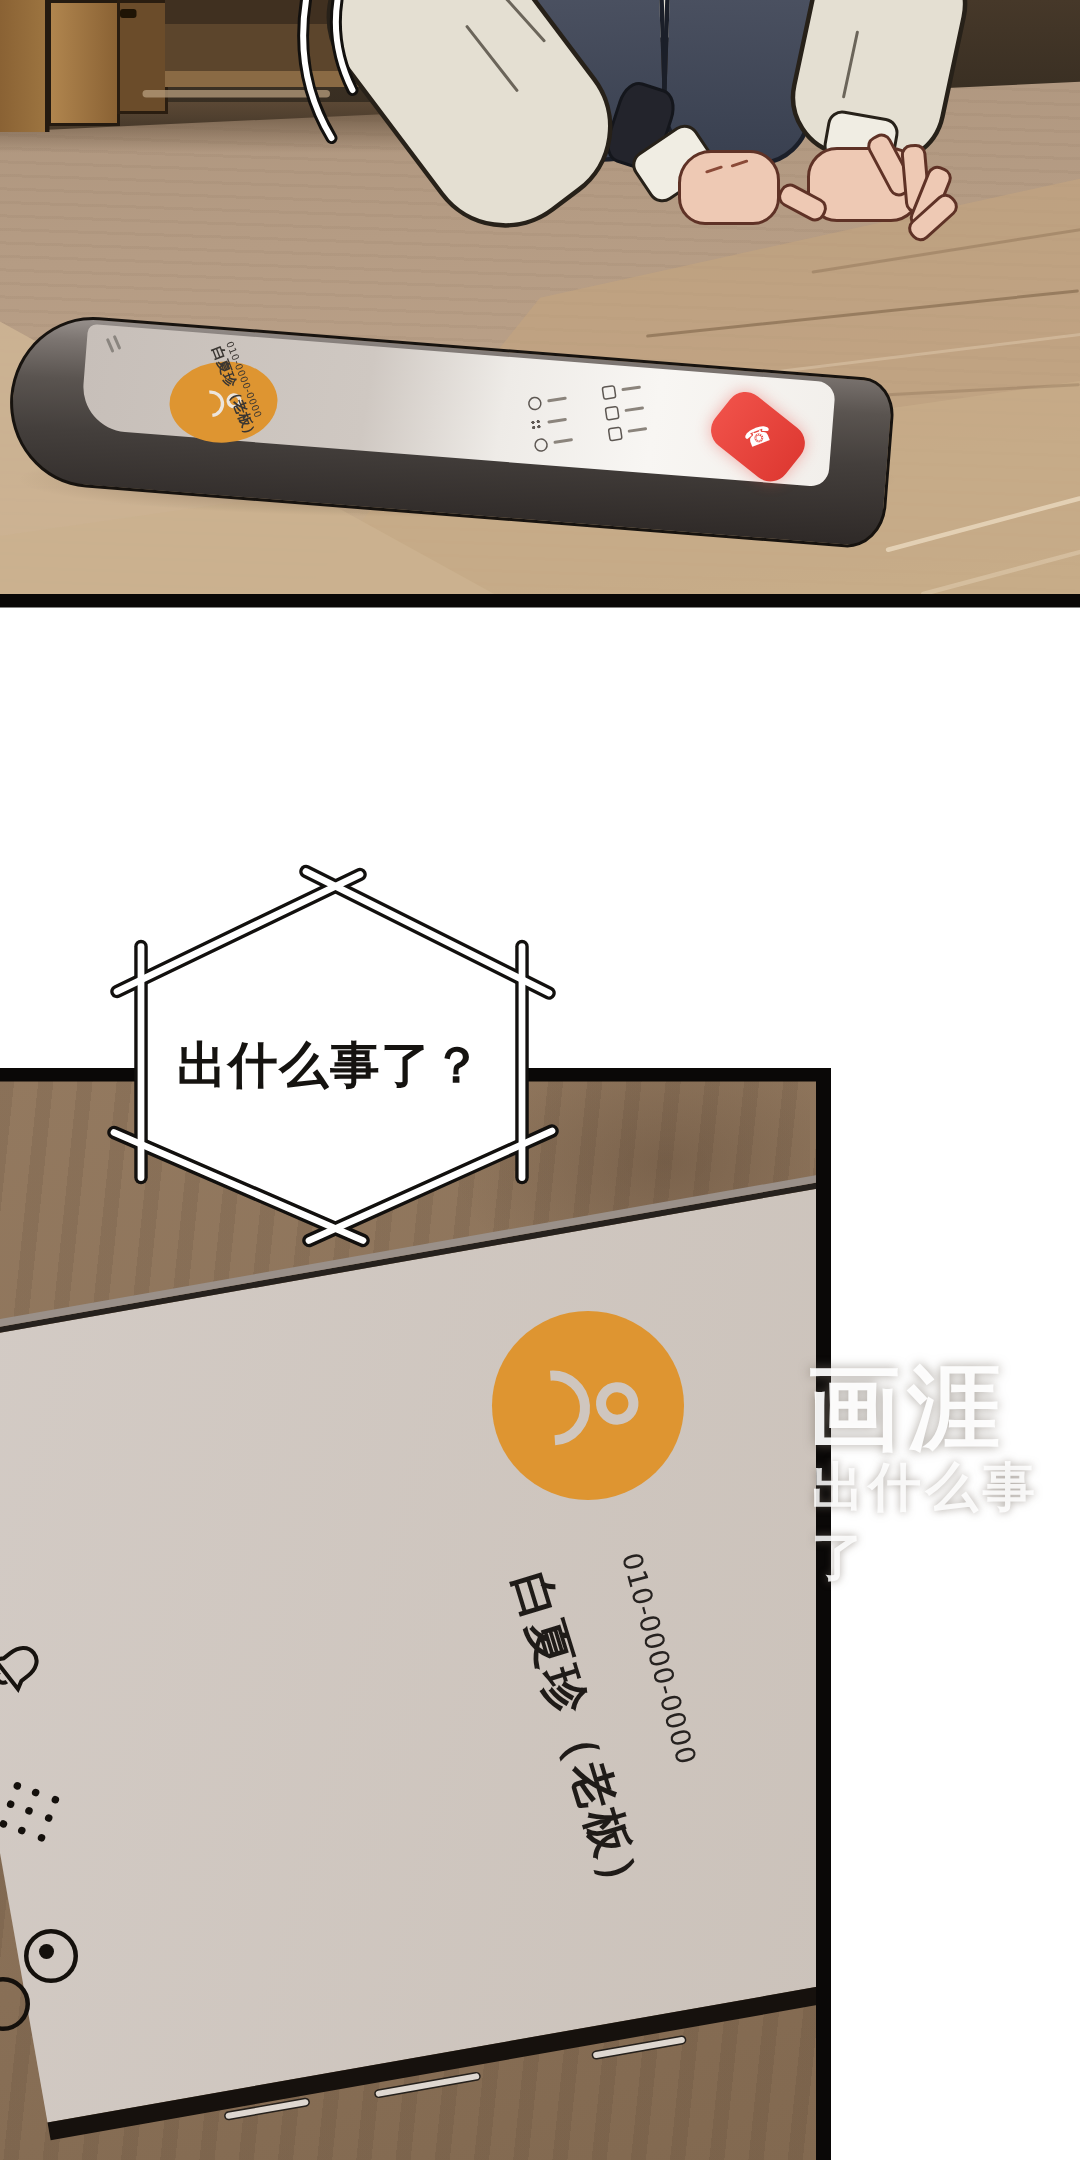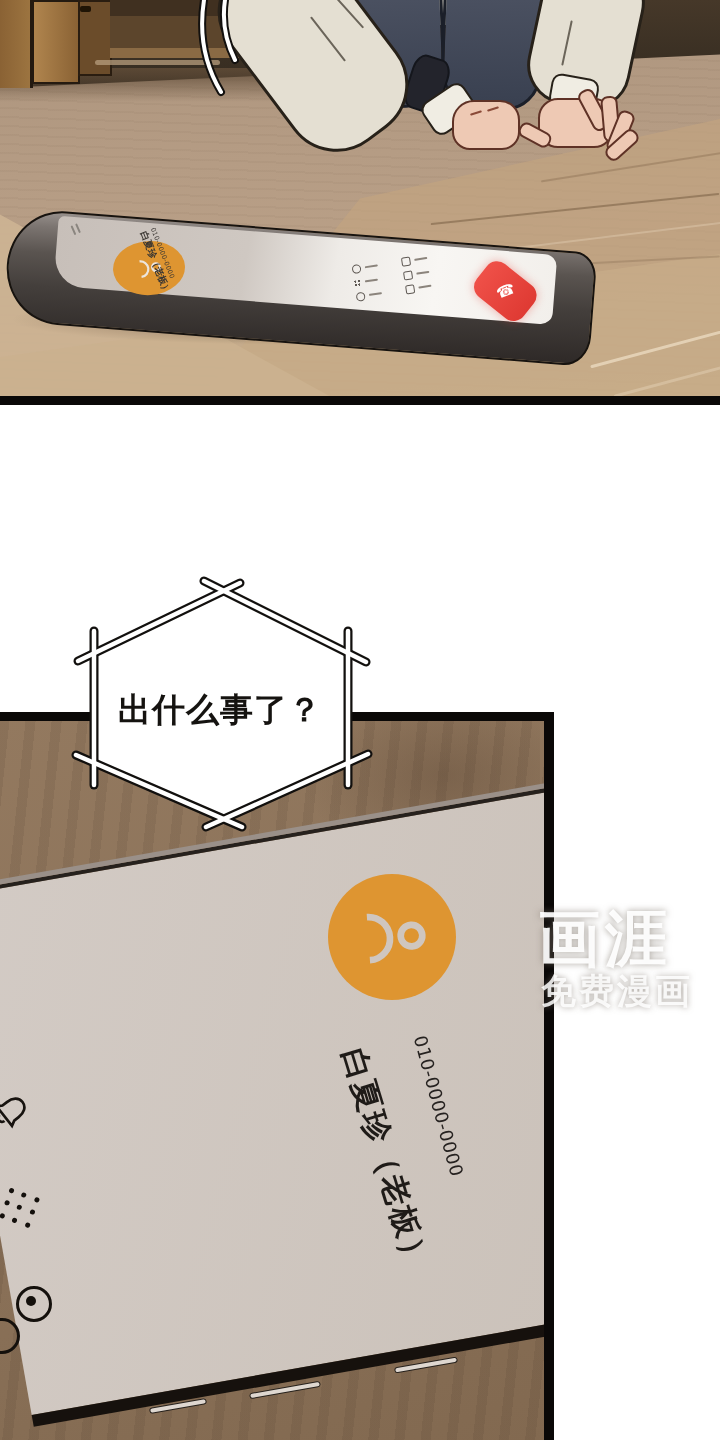--- a/index.html
+++ b/index.html
@@ -287,13 +287,13 @@
     <line x1="144" y1="8" x2="306" y2="89"></line>
     <line x1="288" y1="58" x2="288" y2="212"></line>
     <line x1="308" y1="181" x2="146" y2="254"></line>
     <line x1="182" y1="254" x2="16" y2="182"></line>
     <line x1="34" y1="212" x2="34" y2="58"></line>
   </g>
 </svg>
 <div id="bubble-text" class="abs">出什么事了？</div>
 
 <div id="wm-title" class="abs">画涯</div>
-<div id="wm-sub" class="abs">免费漫画</div>
+<div id="wm-sub" class="abs">出什么事了</div>
 
 </body></html>

